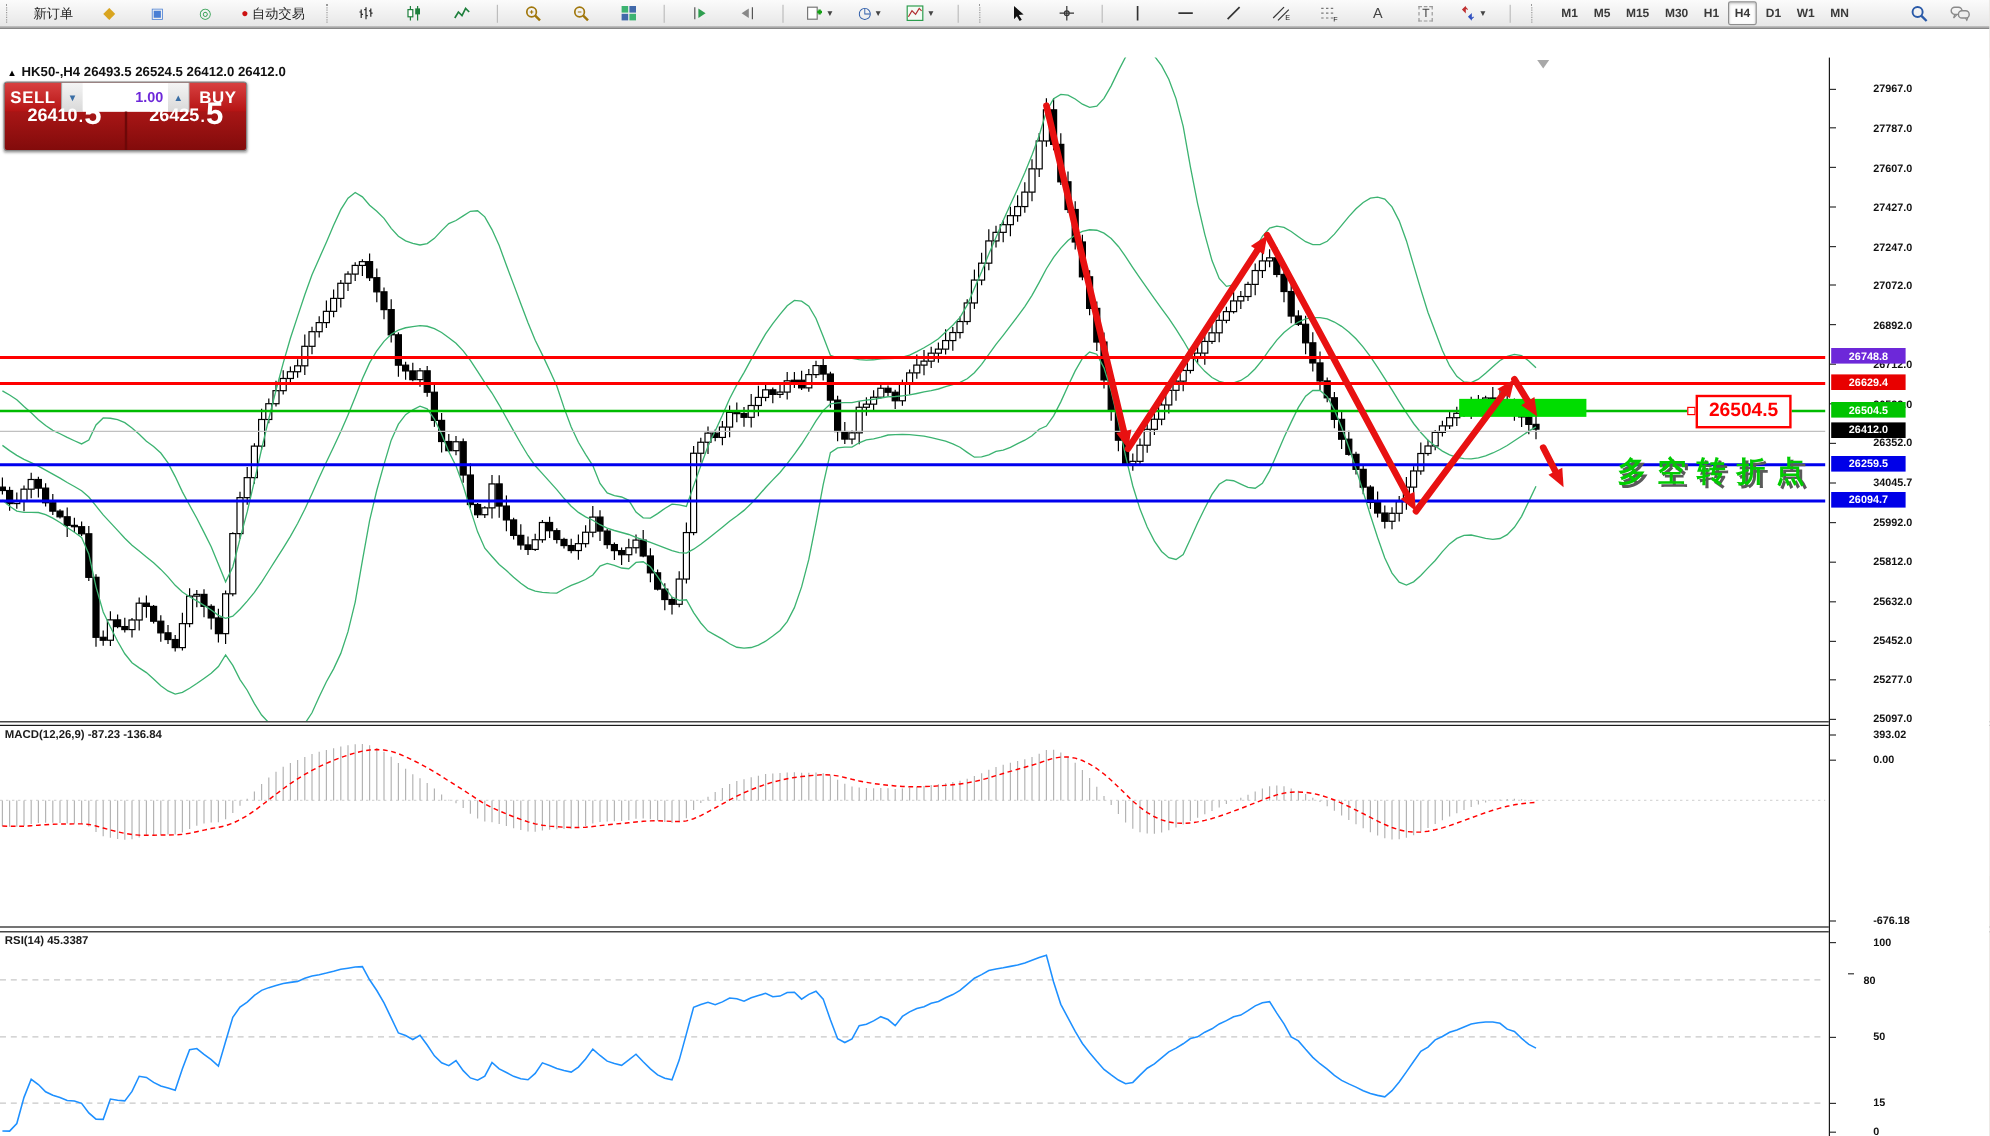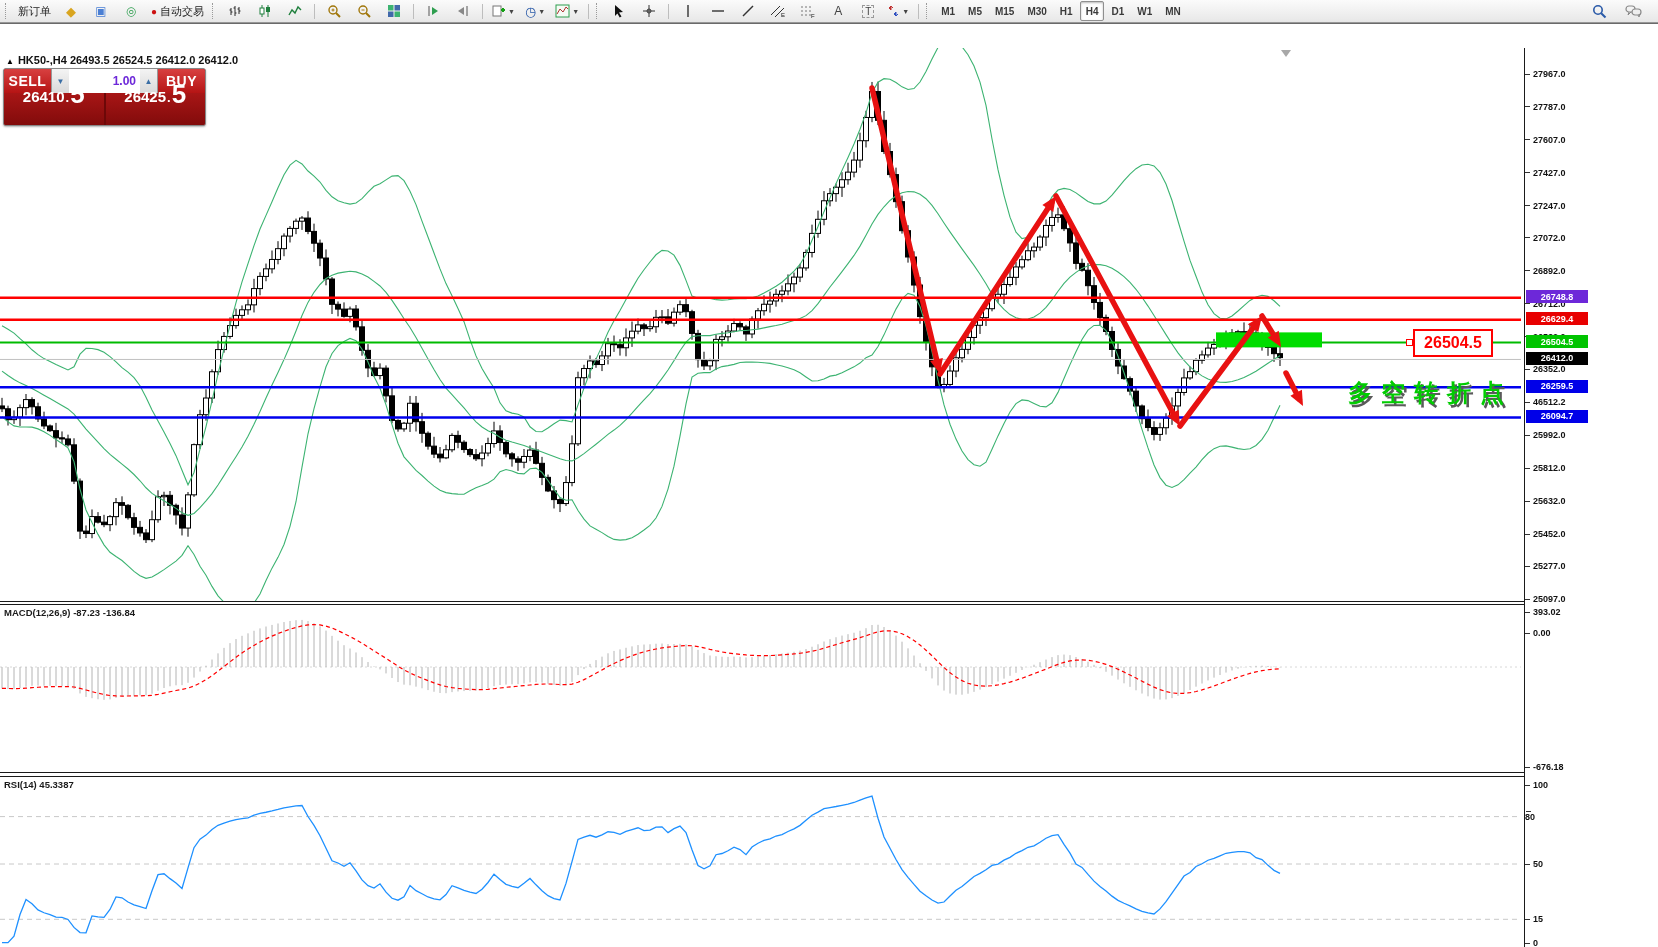--- a/index.html
+++ b/index.html
@@ -1,21 +1,21 @@
 <!DOCTYPE html>
 <html><head>
 <meta charset="utf-8">
 <style>
   html,body{margin:0;padding:0;background:#d4d0c8;}
   #app{position:relative;width:1658px;height:947px;background:#fff;overflow:hidden;
        font-family:"Liberation Sans","DejaVu Sans",sans-serif;-webkit-font-smoothing:antialiased;}
   
   .toolbar{position:absolute;left:0;top:0;width:1658px;height:23px;box-sizing:border-box;
            background:linear-gradient(#fbfbfb,#e7e7e7);border-bottom:1px solid #979797;
-           display:flex;align-items:center;padding:0 3px;gap:2px;z-index:40;}
+           display:flex;align-items:center;padding:0 3px;gap:12px;z-index:40;}
   .tbtn{height:19px;min-width:20px;display:flex;align-items:center;justify-content:center;
         font-size:11px;color:#222;padding:0 3px;border:1px solid transparent;border-radius:2px;cursor:default;white-space:nowrap;}
   .tbtn svg{display:block}
   .tcaret{font-size:7px;color:#444;margin-left:2px;}
   .tsep{width:1px;height:15px;background:#bdbdbd;margin:0 3px;}
   .tgrip{width:2px;height:16px;border-left:1px dotted #9a9a9a;margin:0 4px 0 2px;}
   .tf{font-size:10px;font-weight:700;color:#3a3a3a;padding:0 5px;height:18px;display:flex;align-items:center;border:1px solid transparent;border-radius:2px;}
   .tf.active{background:#fdfdfd;border:1px solid #8f8f8f;box-shadow:inset 0 1px 2px #bbb;}
   .tright{margin-left:auto;display:flex;align-items:center;gap:6px;padding-right:8px;}
   
@@ -23,21 +23,21 @@
   svg.pane{position:absolute;left:0;}
   #svg-main{top:24px;width:1524px;height:553px;}
   #svg-macd{top:580px;width:1524px;height:168px;}
   #svg-rsi{top:752px;width:1524px;height:173px;}
   .splitter{position:absolute;left:0;width:1658px;background:#fff;border-top:1px solid #1a1a1a;border-bottom:1px solid #1a1a1a;box-sizing:border-box;}
   #split1{top:577px;height:4px;}
   #split2{top:748px;height:5px;}
   .price-axis{position:absolute;left:1524px;top:24px;width:134px;height:923px;border-left:1px solid #1a1a1a;background:#fff;box-sizing:border-box;}
   .ptick{position:absolute;left:0;height:12px;display:flex;align-items:center;}
   .ptick i{display:block;width:5px;height:1px;background:#333;margin-right:3px;}
-  .ptick span{font-size:9px;font-weight:700;color:#111;}
+  .ptick span{font-size:9px;font-weight:700;color:#111;margin-left:28px;}
   .ptag{position:absolute;left:1px;height:13px;min-width:56px;display:flex;align-items:center;justify-content:center;
         color:#fff;font-size:9px;font-weight:700;padding:0 3px;z-index:5;}
   
   .symbol-line{position:absolute;left:6px;top:30px;font-size:11px;font-weight:700;color:#111;z-index:10;}
   .symbol-line .glyph{font-size:8px;margin-right:4px;color:#000;}
   .shift-marker{position:absolute;left:1281px;top:26px;width:0;height:0;border-left:5px solid transparent;
         border-right:5px solid transparent;border-top:7px solid #a8a8a8;z-index:6;}
   .ind-label{position:absolute;left:4px;font-size:9.5px;font-weight:600;color:#1b1b1b;z-index:8;}
   #macd-label{top:583px;} #rsi-label{top:755px;}
   .callout{position:absolute;left:1413px;top:305px;width:76px;height:24px;background:#fff;border:2px solid #f00;
@@ -995,21 +995,21 @@
         <div class="ptick" style="top: 282.5px;">
           <i></i>
           <span>26532.0</span>
         </div>
         <div class="ptick" style="top: 315.427px;">
           <i></i>
           <span>26352.0</span>
         </div>
         <div class="ptick" style="top: 348.354px;">
           <i></i>
-          <span>46512.2</span>
+          <span>34045.7</span>
         </div>
         <div class="ptick" style="top: 381.281px;">
           <i></i>
           <span>25992.0</span>
         </div>
         <div class="ptick" style="top: 414.208px;">
           <i></i>
           <span>25812.0</span>
         </div>
         <div class="ptick" style="top: 447.135px;">

